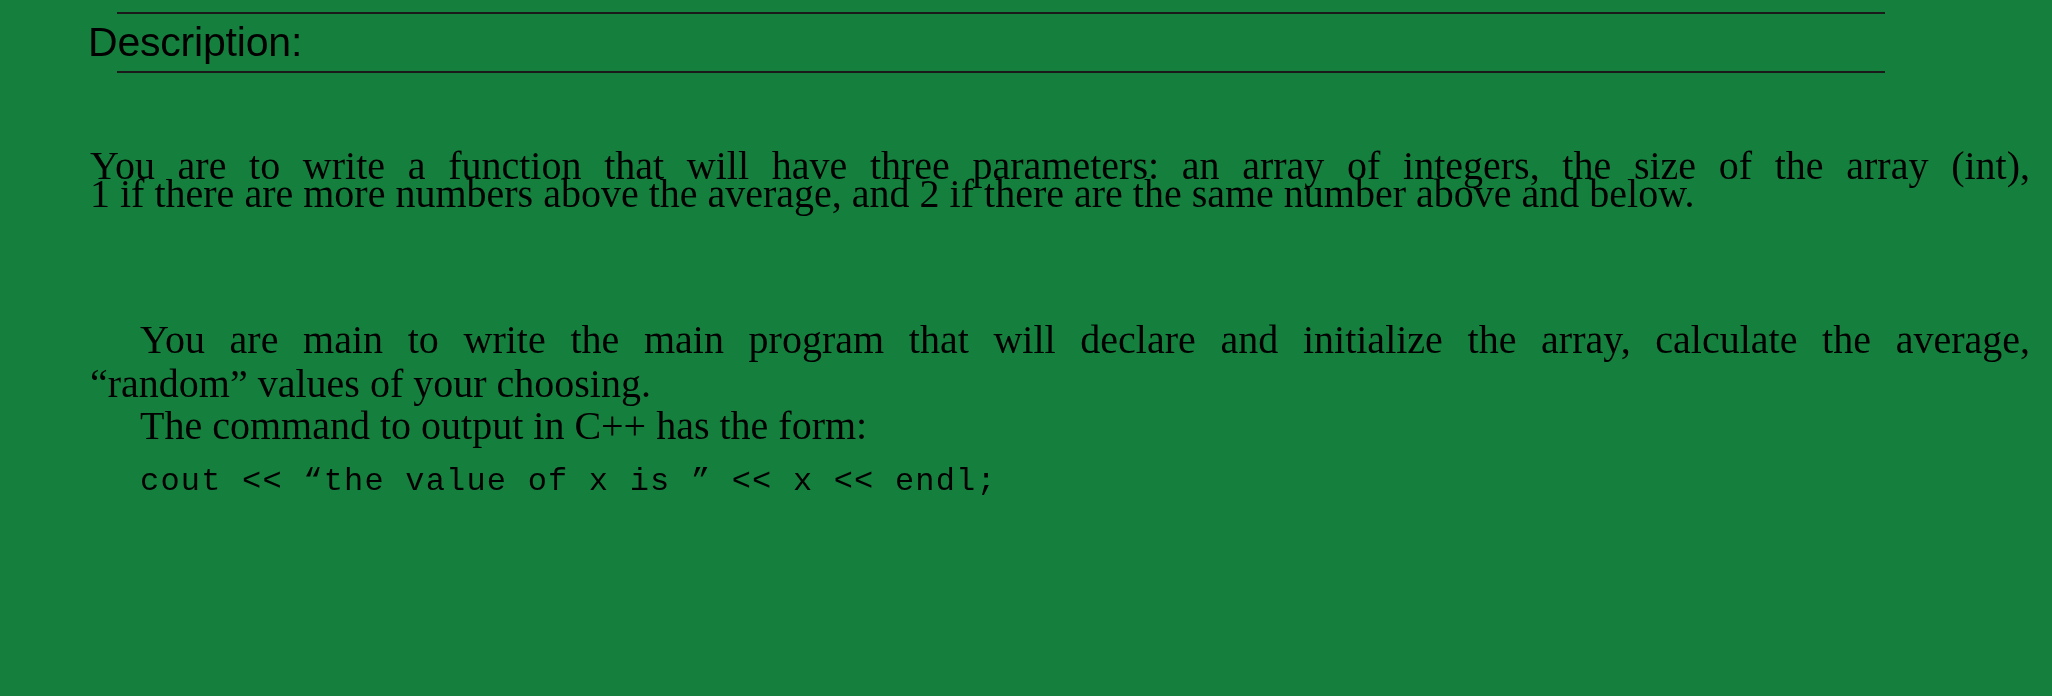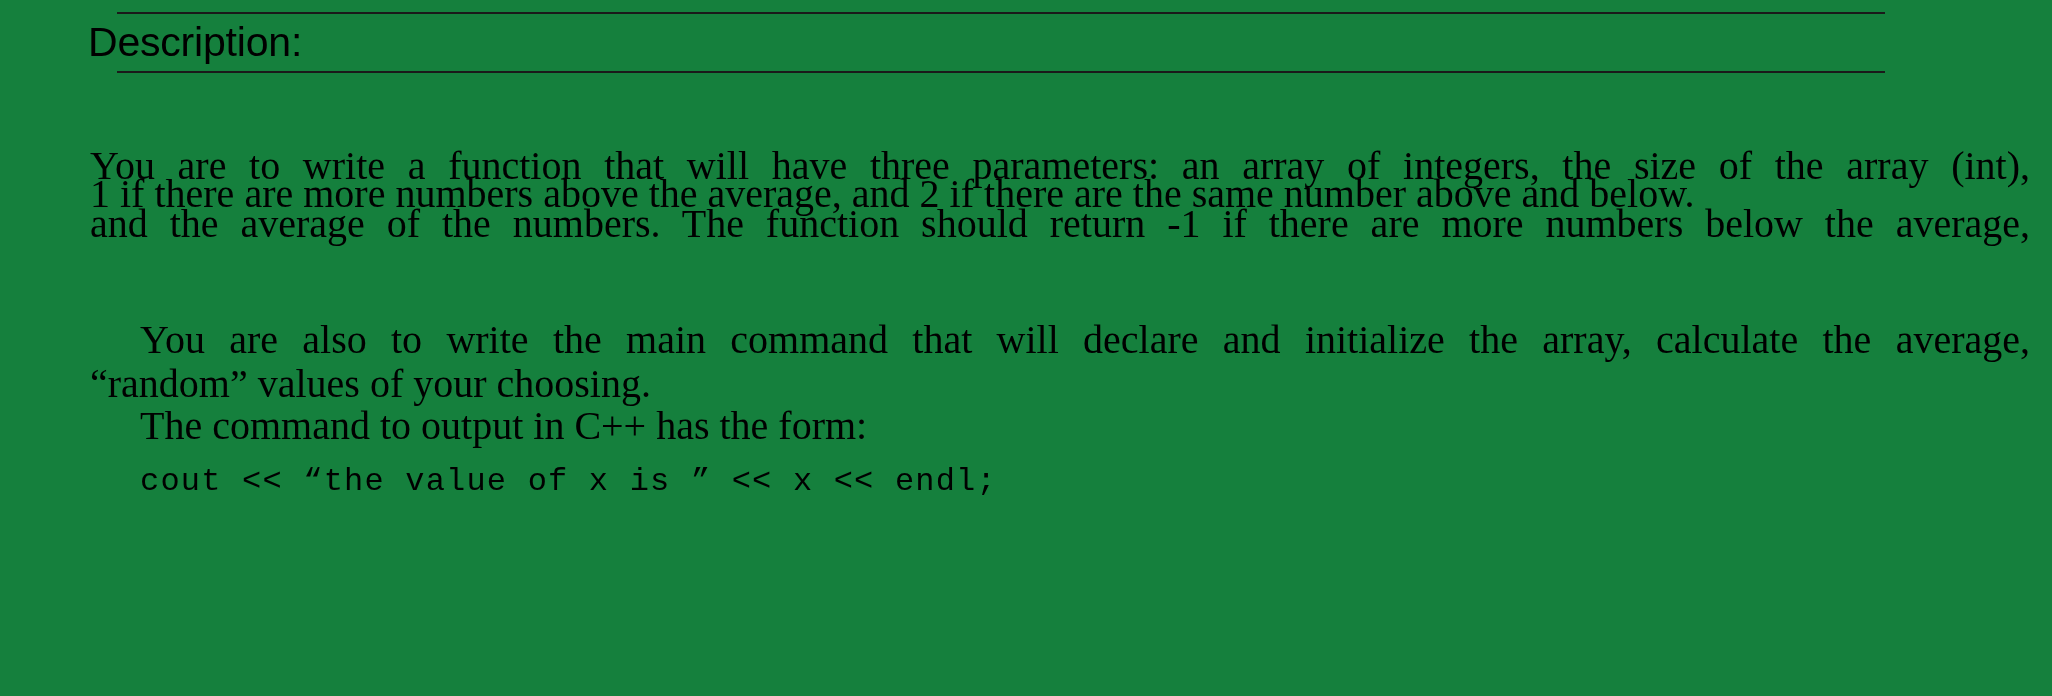--- a/index.html
+++ b/index.html
@@ -87,28 +87,25 @@
   <div class="rule rule-top"></div>
 
   <div class="heading">Description:</div>
 
   <div class="rule rule-bottom"></div>
 
   <div class="bodyline l1">
     <span class="just">You are to write a function that will have three parameters: an array of integers, the size of the array (int),</span>
   </div>
 
-  <div class="bodyline l2">
-    <span class="just">and the average of the numbers.  The function should return -1 if there are more numbers below the average,</span>
-  </div>
 
   <div class="bodyline l3">1 if there are more numbers above the average, and 2 if there are the same number above and below.</div>
 
   <div class="bodyline l4">
-    <span class="just">You are also to write the main command that will declare and initialize the array, calculate the average,</span>
+    <span class="just">You are main to write the main program that will declare and initialize the array, calculate the average,</span>
   </div>
 
 
   <div class="bodyline l6">“random” values of your choosing.</div>
 
   <div class="bodyline l7">The command to output in C++ has the form:</div>
 
   <div class="codeline l8">cout &lt;&lt; “the value of x is ” &lt;&lt; x &lt;&lt; endl;</div>
 
 </div>

